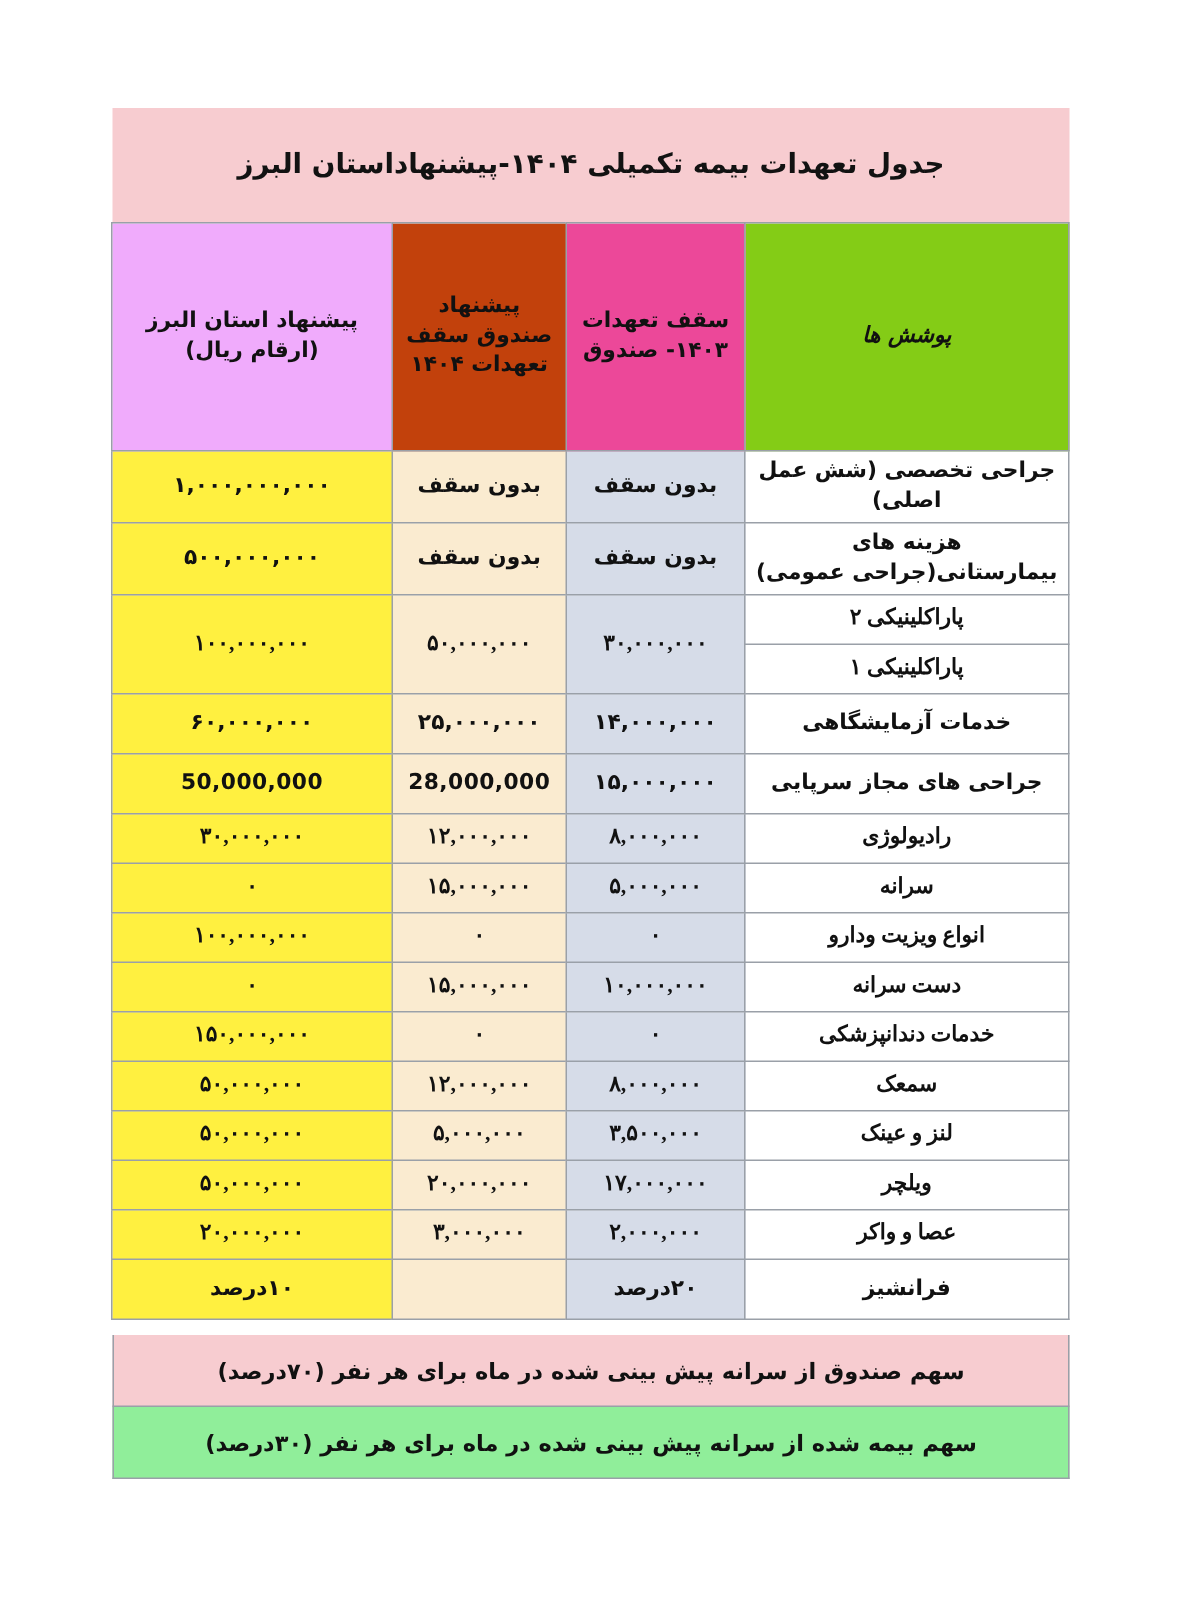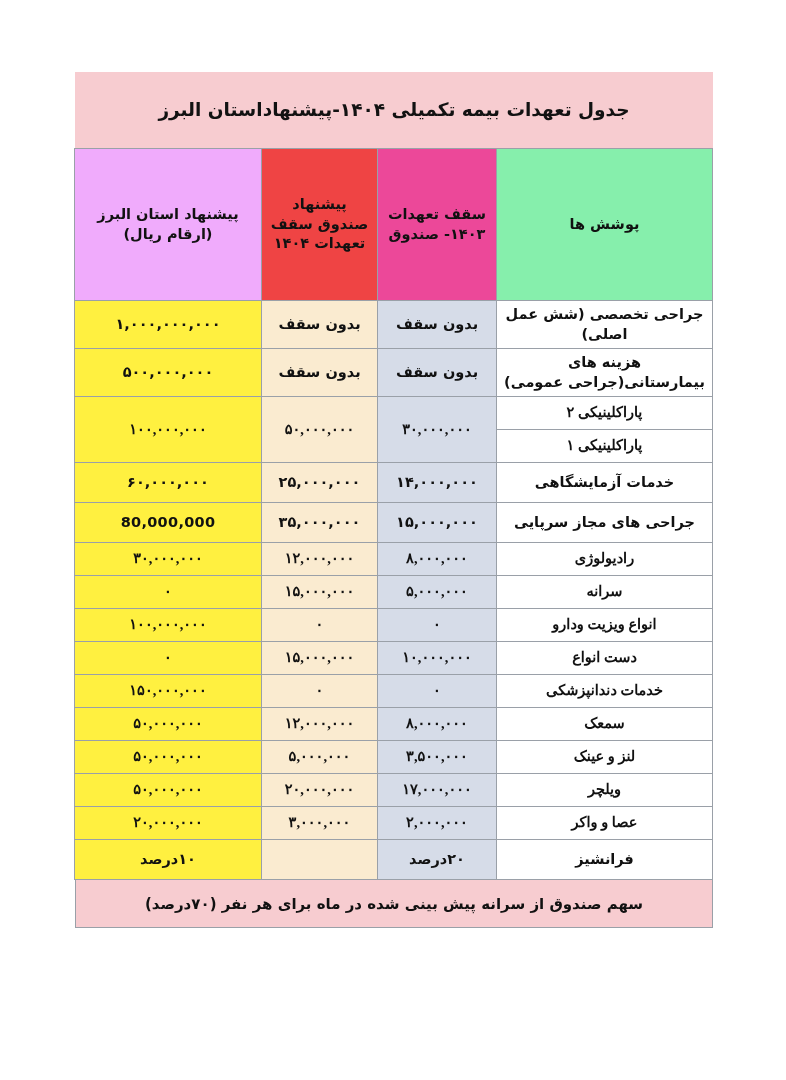--- a/index.html
+++ b/index.html
@@ -72,23 +72,23 @@
   col.c-y1403 { width: 119px; }
   col.c-y1404 { width: 116px; }
   col.c-alborz { width: 187px; }
 
   
   thead th {
     height: 152px;
     font-size: 16px;
     line-height: 1.5;
   }
-  th.h-cover  { background: #86efac; font-size: 17px; }
+  th.h-cover  { background: #84cc16; font-size: 17px; font-style: italic; }
   th.h-y1403  { background: #ec4899; }
-  th.h-y1404  { background: #ef4444; }
+  th.h-y1404  { background: #c2410c; }
   th.h-alborz { background: #f0abfc; font-size: 17px; line-height: 1.55; }
 
   
   td.cover  { background: #ffffff; font-size: 14.5px; }
   td.y1403  { background: #d6dce8; }
   td.y1404  { background: #faebd0; }
   td.alborz { background: #fff040; }
 
   td.num { font-size: 14px; letter-spacing: 0.3px; margin-top: 42px; }
 
@@ -104,21 +104,21 @@
     border-top: none;
     height: 48px;
     display: flex;
     align-items: center;
     justify-content: center;
     font-size: 15px;
     font-weight: bold;
     color: #111111;
     text-align: center;
   }
-  .note-fund    { background: #f7ccd0; }
+  .note-fund    { background: #f7ccd0; margin-top: 10px; }
   .note-insured { background: #90ee9a; }
 </style>
 </head>
 <body>
 
 <div id="page">
   <div id="sheet">
 
     <div class="title-bar">
       <div class="title-text">جدول تعهدات بیمه تکمیلی ۱۴۰۴-پیشنهاداستان البرز</div>
@@ -169,22 +169,22 @@
         <tr class="r-mid">
           <td class="cover">خدمات آزمایشگاهی</td>
           <td class="y1403 num">۱۴,۰۰۰,۰۰۰</td>
           <td class="y1404 num">۲۵,۰۰۰,۰۰۰</td>
           <td class="alborz num">۶۰,۰۰۰,۰۰۰</td>
         </tr>
 
         <tr class="r-mid">
           <td class="cover">جراحی های مجاز سرپایی</td>
           <td class="y1403 num">۱۵,۰۰۰,۰۰۰</td>
-          <td class="y1404 num">۳۵,۰۰۰,۰۰۰</td>
-          <td class="alborz num">80,000,000</td>
+          <td class="y1404 num">28,000,000</td>
+          <td class="alborz num">50,000,000</td>
         </tr>
 
         <tr class="r-short">
           <td class="cover">رادیولوژی</td>
           <td class="y1403 num">۸,۰۰۰,۰۰۰</td>
           <td class="y1404 num">۱۲,۰۰۰,۰۰۰</td>
           <td class="alborz num">۳۰,۰۰۰,۰۰۰</td>
         </tr>
 
         <tr class="r-short">
@@ -195,21 +195,21 @@
         </tr>
 
         <tr class="r-short">
           <td class="cover">انواع ویزیت ودارو</td>
           <td class="y1403 num">۰</td>
           <td class="y1404 num">۰</td>
           <td class="alborz num">۱۰۰,۰۰۰,۰۰۰</td>
         </tr>
 
         <tr class="r-short">
-          <td class="cover">دست انواع</td>
+          <td class="cover">دست سرانه</td>
           <td class="y1403 num">۱۰,۰۰۰,۰۰۰</td>
           <td class="y1404 num">۱۵,۰۰۰,۰۰۰</td>
           <td class="alborz num">۰</td>
         </tr>
 
         <tr class="r-short">
           <td class="cover">خدمات دندانپزشکی</td>
           <td class="y1403 num">۰</td>
           <td class="y1404 num">۰</td>
           <td class="alborz num">۱۵۰,۰۰۰,۰۰۰</td>
@@ -249,15 +249,18 @@
           <td class="y1404"></td>
           <td class="alborz">۱۰درصد</td>
         </tr>
 
       </tbody>
     </table>
 
     <div class="note note-fund">
       <span>سهم صندوق از سرانه پیش بینی شده در ماه برای هر نفر (۷۰درصد)</span>
     </div>
+    <div class="note note-insured">
+      <span>سهم بیمه شده از سرانه پیش بینی شده در ماه برای هر نفر (۳۰درصد)</span>
+    </div>
 
   </div>
 </div>
 
 </body></html>

